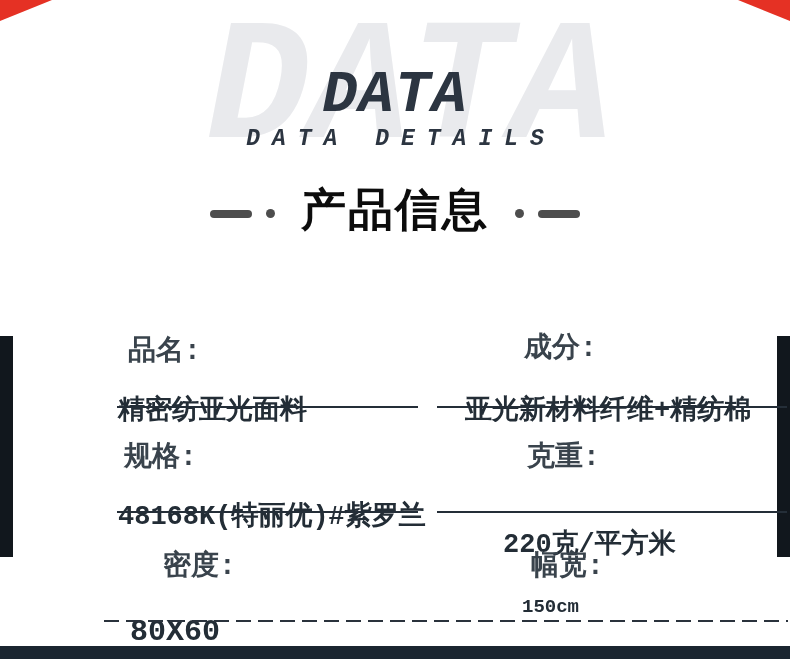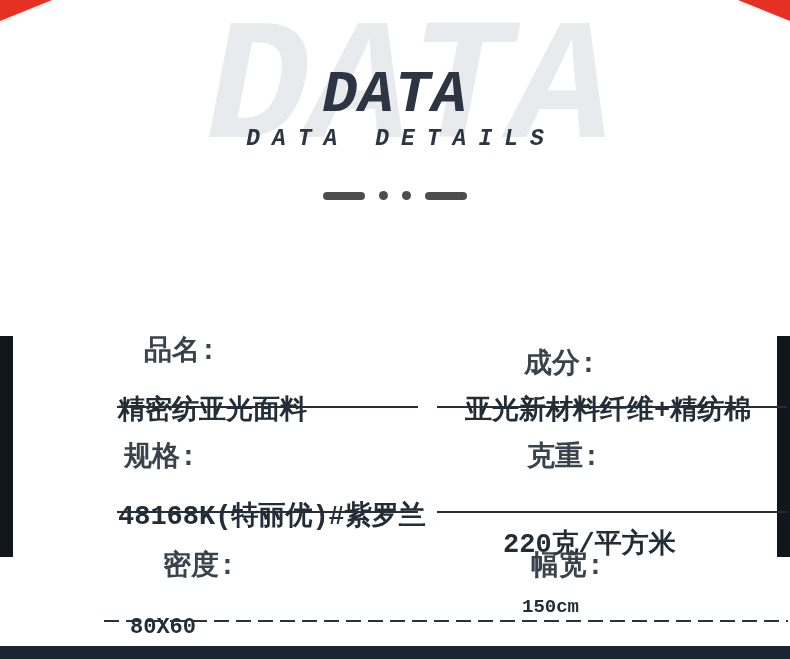--- a/index.html
+++ b/index.html
@@ -68,37 +68,38 @@
   <div class="side-rail right"></div>
   <div class="bottom-bar"></div>
 
   <div class="watermark">DATA</div>
   <div class="hero-title">DATA</div>
   <div class="hero-sub">DATA DETAILS</div>
 
   <div class="section-header">
     <span class="hdr-dash"></span>
     <span class="hdr-dot"></span>
+    <div class="section-title">产品信息</div>
     <span class="hdr-dot"></span>
     <span class="hdr-dash"></span>
   </div>
 
-  <div class="spec-label" style="left:144px; top:337px;">品名:</div>
+  <div class="spec-label" style="left:128px; top:337px;">品名:</div>
   <div class="spec-value" style="left:118px; top:372px;">精密纺亚光面料</div>
-  <div class="spec-label" style="left:524px; top:350px;">成分:</div>
+  <div class="spec-label" style="left:524px; top:334px;">成分:</div>
   <div class="spec-value" style="left:465px; top:372px;">亚光新材料纤维+精纺棉</div>
   <div class="rule" style="left:117px; top:406px; width:301px;"></div>
   <div class="rule" style="left:437px; top:406px; width:350px;"></div>
 
   <div class="spec-label" style="left:124px; top:443px;">规格:</div>
   <div class="spec-value" style="left:118px; top:478px;">48168K(特丽优)#紫罗兰</div>
   <div class="spec-label" style="left:527px; top:443px;">克重:</div>
   <div class="spec-value" style="left:503px; top:506px;">220克/平方米</div>
   <div class="rule" style="left:117px; top:511px; width:301px;"></div>
   <div class="rule" style="left:437px; top:511px; width:350px;"></div>
 
   <div class="spec-label" style="left:135px; top:552px;margin-left:28px;">密度:</div>
-  <div class="spec-value" style="left:130px; top:591px; font-size:22px;">80X60</div>
+  <div class="spec-value" style="left:130px; top:591px; font-size:30px;">80X60</div>
   <div class="spec-label" style="left:531px; top:552px;">幅宽:</div>
   <div class="spec-value" style="left:522px; top:572px; font-size:19px;">150cm</div>
   <div class="rule-dashed" style="left:104px; top:620px; width:684px;"></div>
 
 </div>
 
 </body></html>

